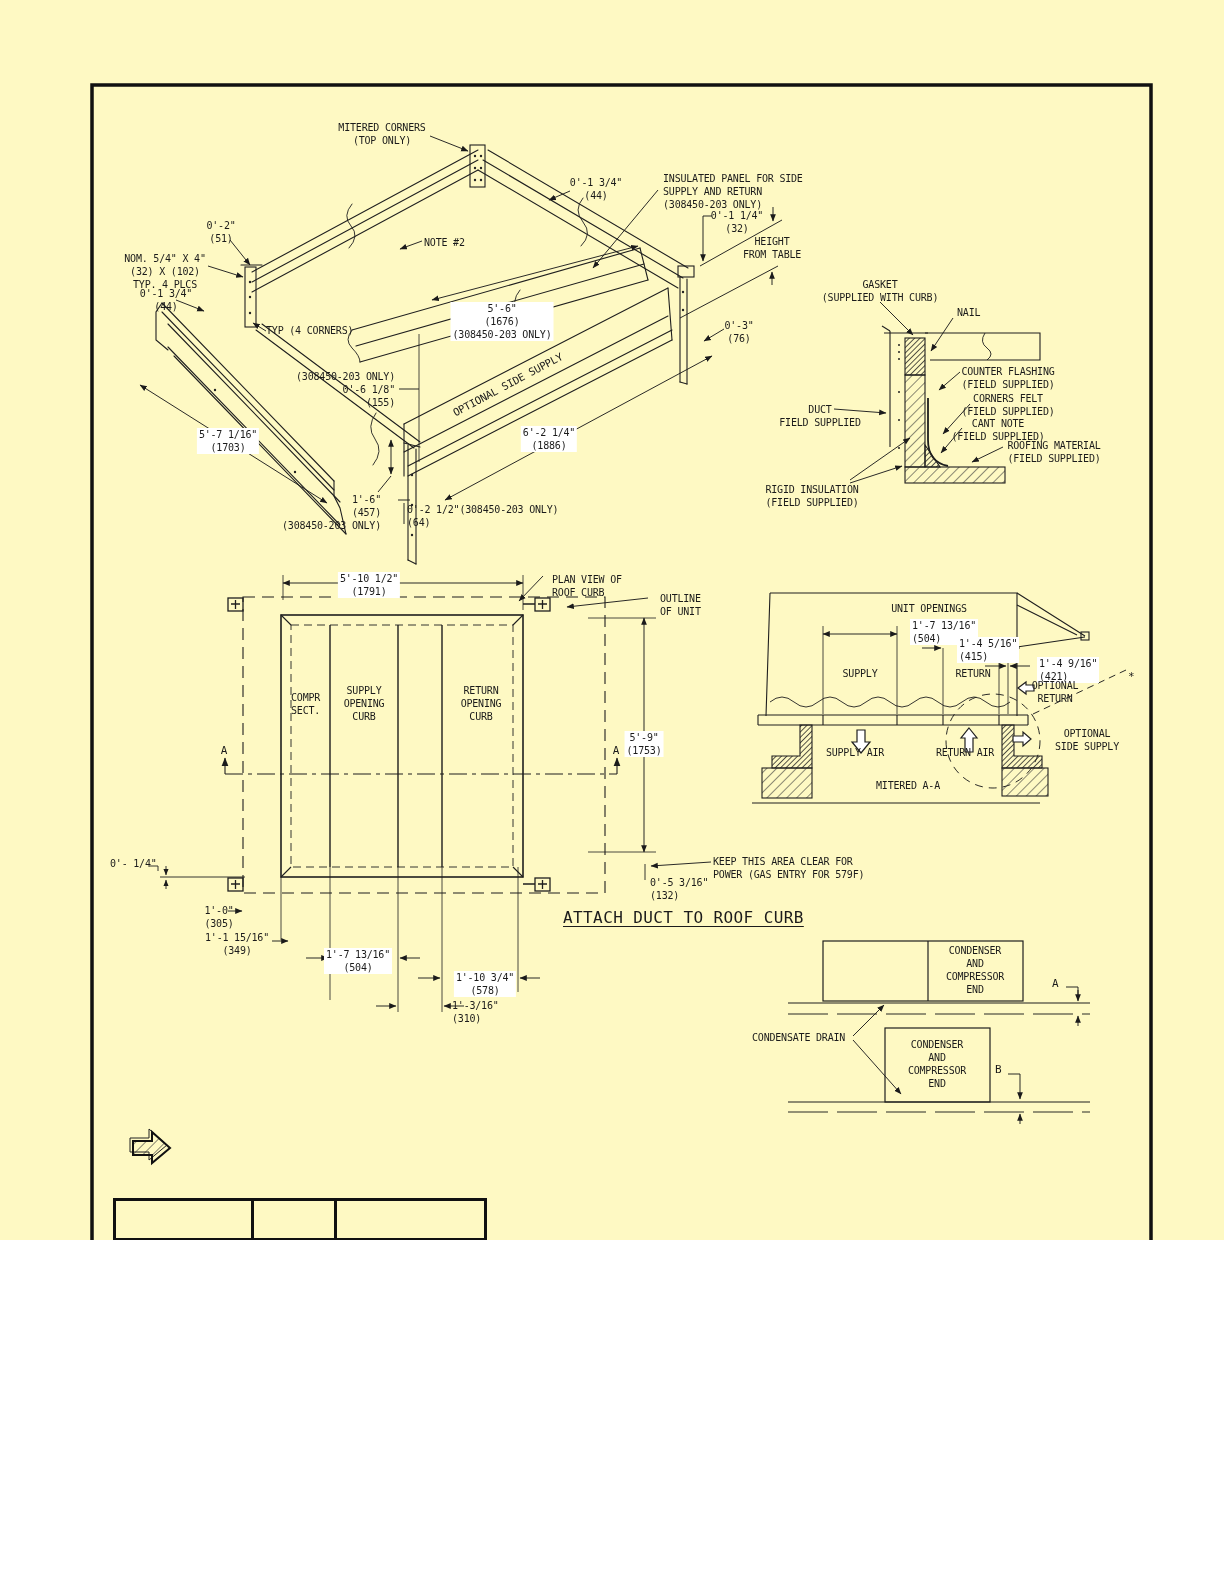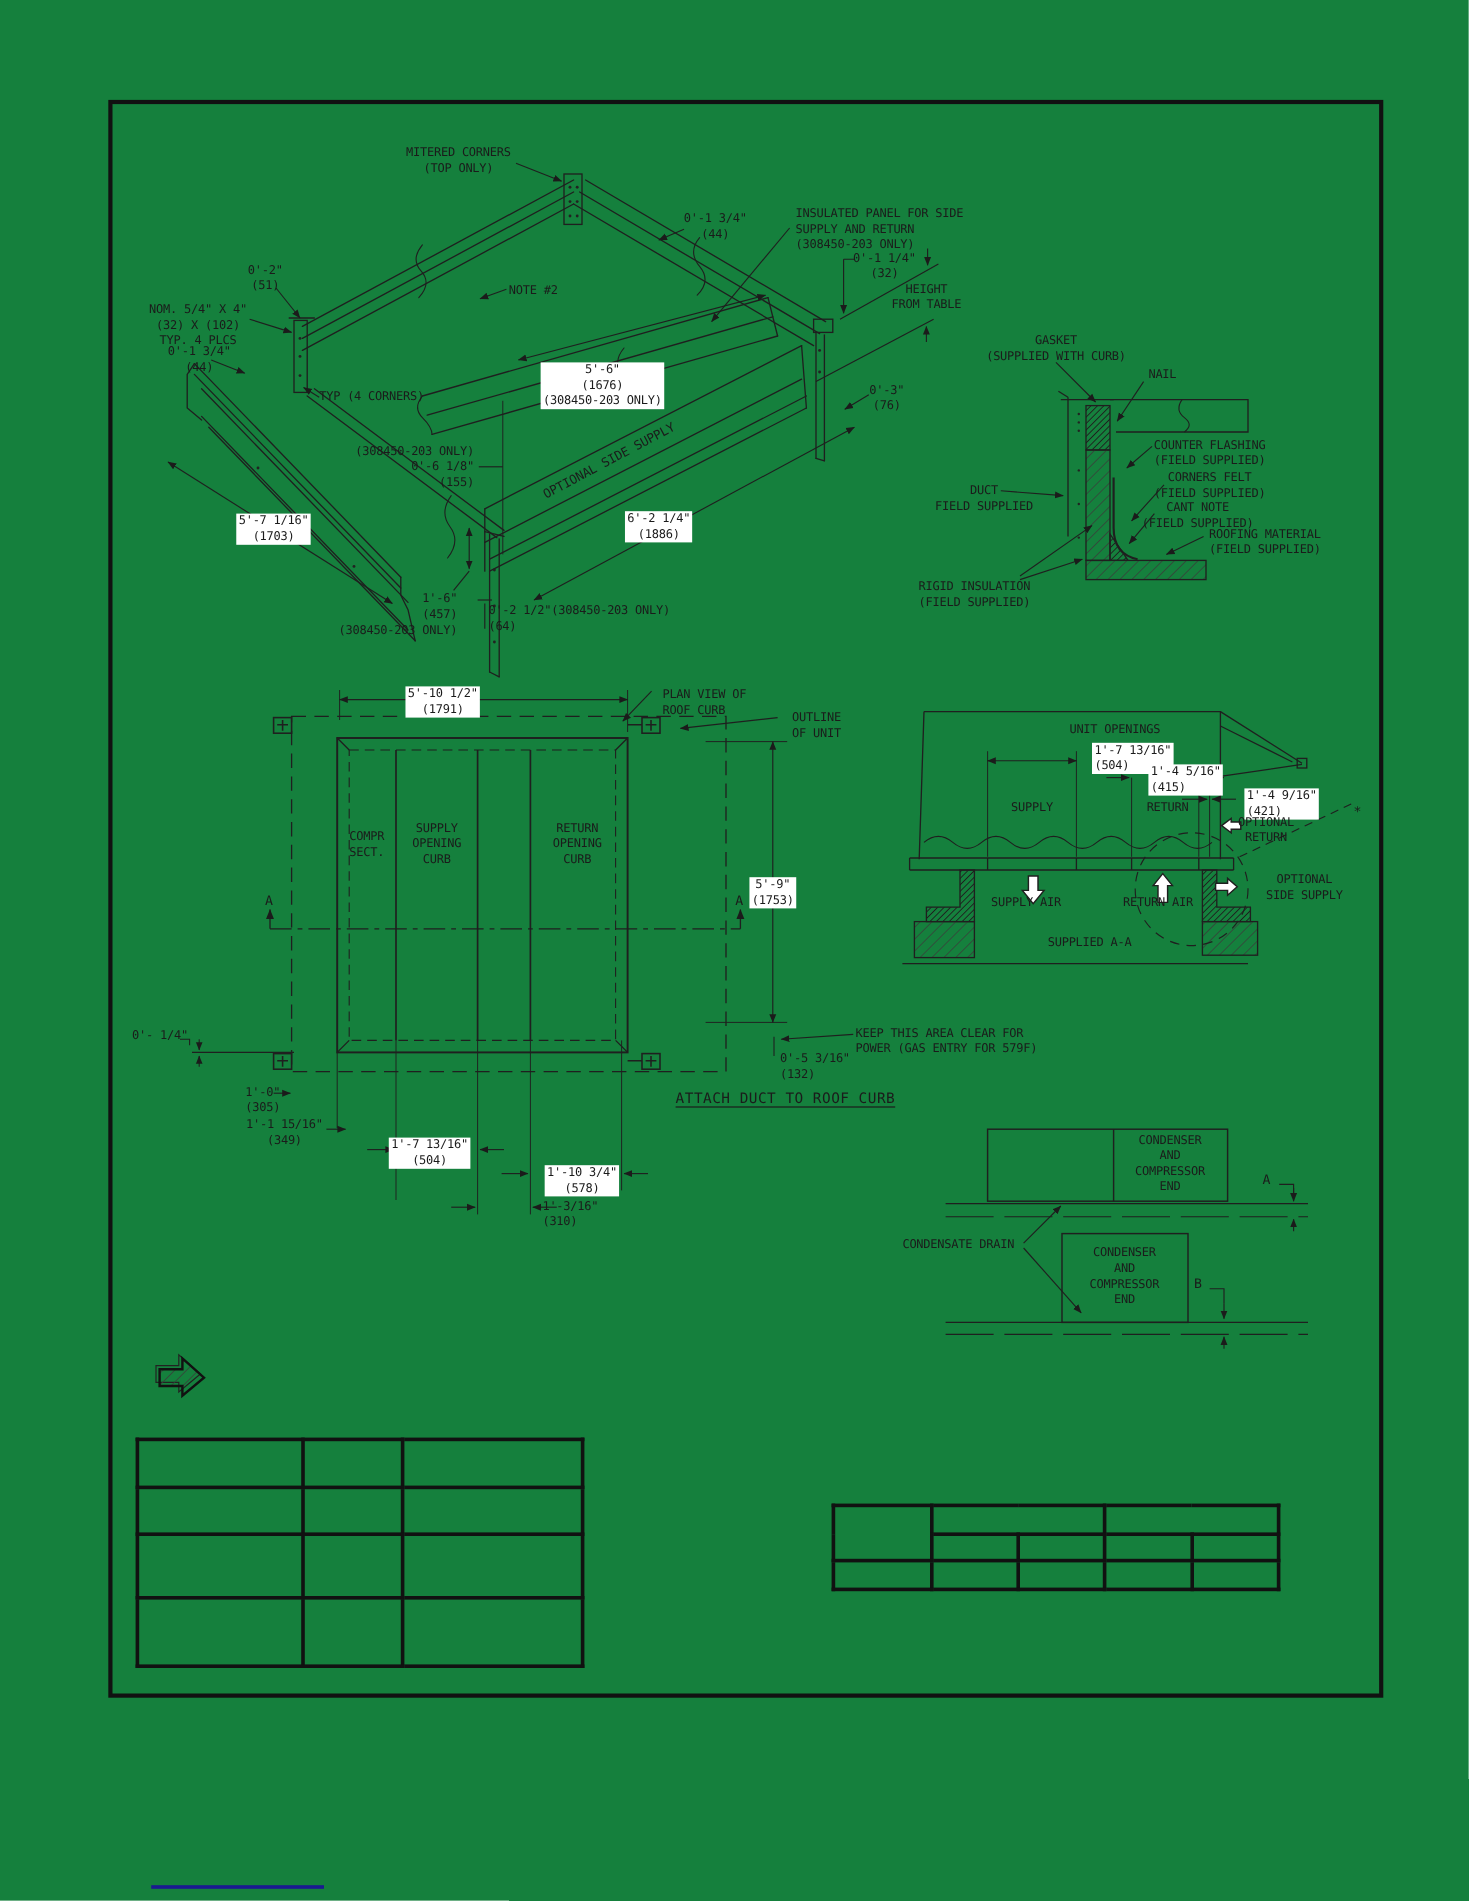--- a/index.html
+++ b/index.html
@@ -1,25 +1,25 @@
 <!DOCTYPE html>
 <html><head>
 <meta charset="utf-8">
 <style>
   html,body{margin:0;padding:0;background:#ffffff;}
-  #page{position:relative;width:1224px;height:1584px;background:#15803d;overflow:hidden;
+  #page{position:relative;width:1224px;height:1240px;background:#fef9c3;overflow:hidden;
         font-family:"DejaVu Sans Mono", monospace;color:#1b1b1b;}
   svg{position:absolute;left:0;top:0;}
   .lbl{position:absolute;font-size:10px;line-height:1.3;white-space:pre-line;letter-spacing:-0.2px;color:#1b1b1b;}
   .c{transform:translateX(-50%);text-align:center;}
   .r{transform:translateX(-100%);text-align:right;}
   .bg{background:#ffffff;padding:0 2px;}
   .rot{transform:translate(-50%,-50%) rotate(-28deg);white-space:nowrap;font-size:10.5px;}
   .u{text-decoration:underline;text-underline-offset:3px;}
-  .big{font-size:12px;letter-spacing:0.4px;}
+  .big{font-size:16px;letter-spacing:0.4px;}
   .mid{font-size:11px;}
   table.spec{position:absolute;border-collapse:collapse;table-layout:fixed;}
   table.spec td{border:3px solid #111;padding:0;}
   #link-line{position:absolute;left:126px;top:1571px;width:144px;height:3px;background:#1a1a8f;}
 </style>
 </head>
 <body>
 
 <div id="page">
 
@@ -383,21 +383,21 @@
 (421)</div>
 <div class="lbl c" style="left:860px;top:667px">SUPPLY</div>
 <div class="lbl c" style="left:973px;top:667px">RETURN</div>
 <div class="lbl c" style="left:1055px;top:679px">OPTIONAL
 RETURN</div>
 <div class="lbl mid" style="left:1128px;top:670px">*</div>
 <div class="lbl c" style="left:855px;top:746px">SUPPLY AIR</div>
 <div class="lbl c" style="left:965px;top:746px">RETURN AIR</div>
 <div class="lbl c" style="left:1087px;top:727px">OPTIONAL
 SIDE SUPPLY</div>
-<div class="lbl c" style="left:908px;top:779px">SUPPLIED A-A</div>
+<div class="lbl c" style="left:908px;top:779px">MITERED A-A</div>
 
 <div class="lbl c" style="left:975px;top:944px">CONDENSER
 AND
 COMPRESSOR
 END</div>
 <div class="lbl mid" style="left:1052px;top:977px">A</div>
 <div class="lbl" style="left:752px;top:1031px">CONDENSATE DRAIN</div>
 <div class="lbl c" style="left:937px;top:1038px">CONDENSER
 AND
 COMPRESSOR

